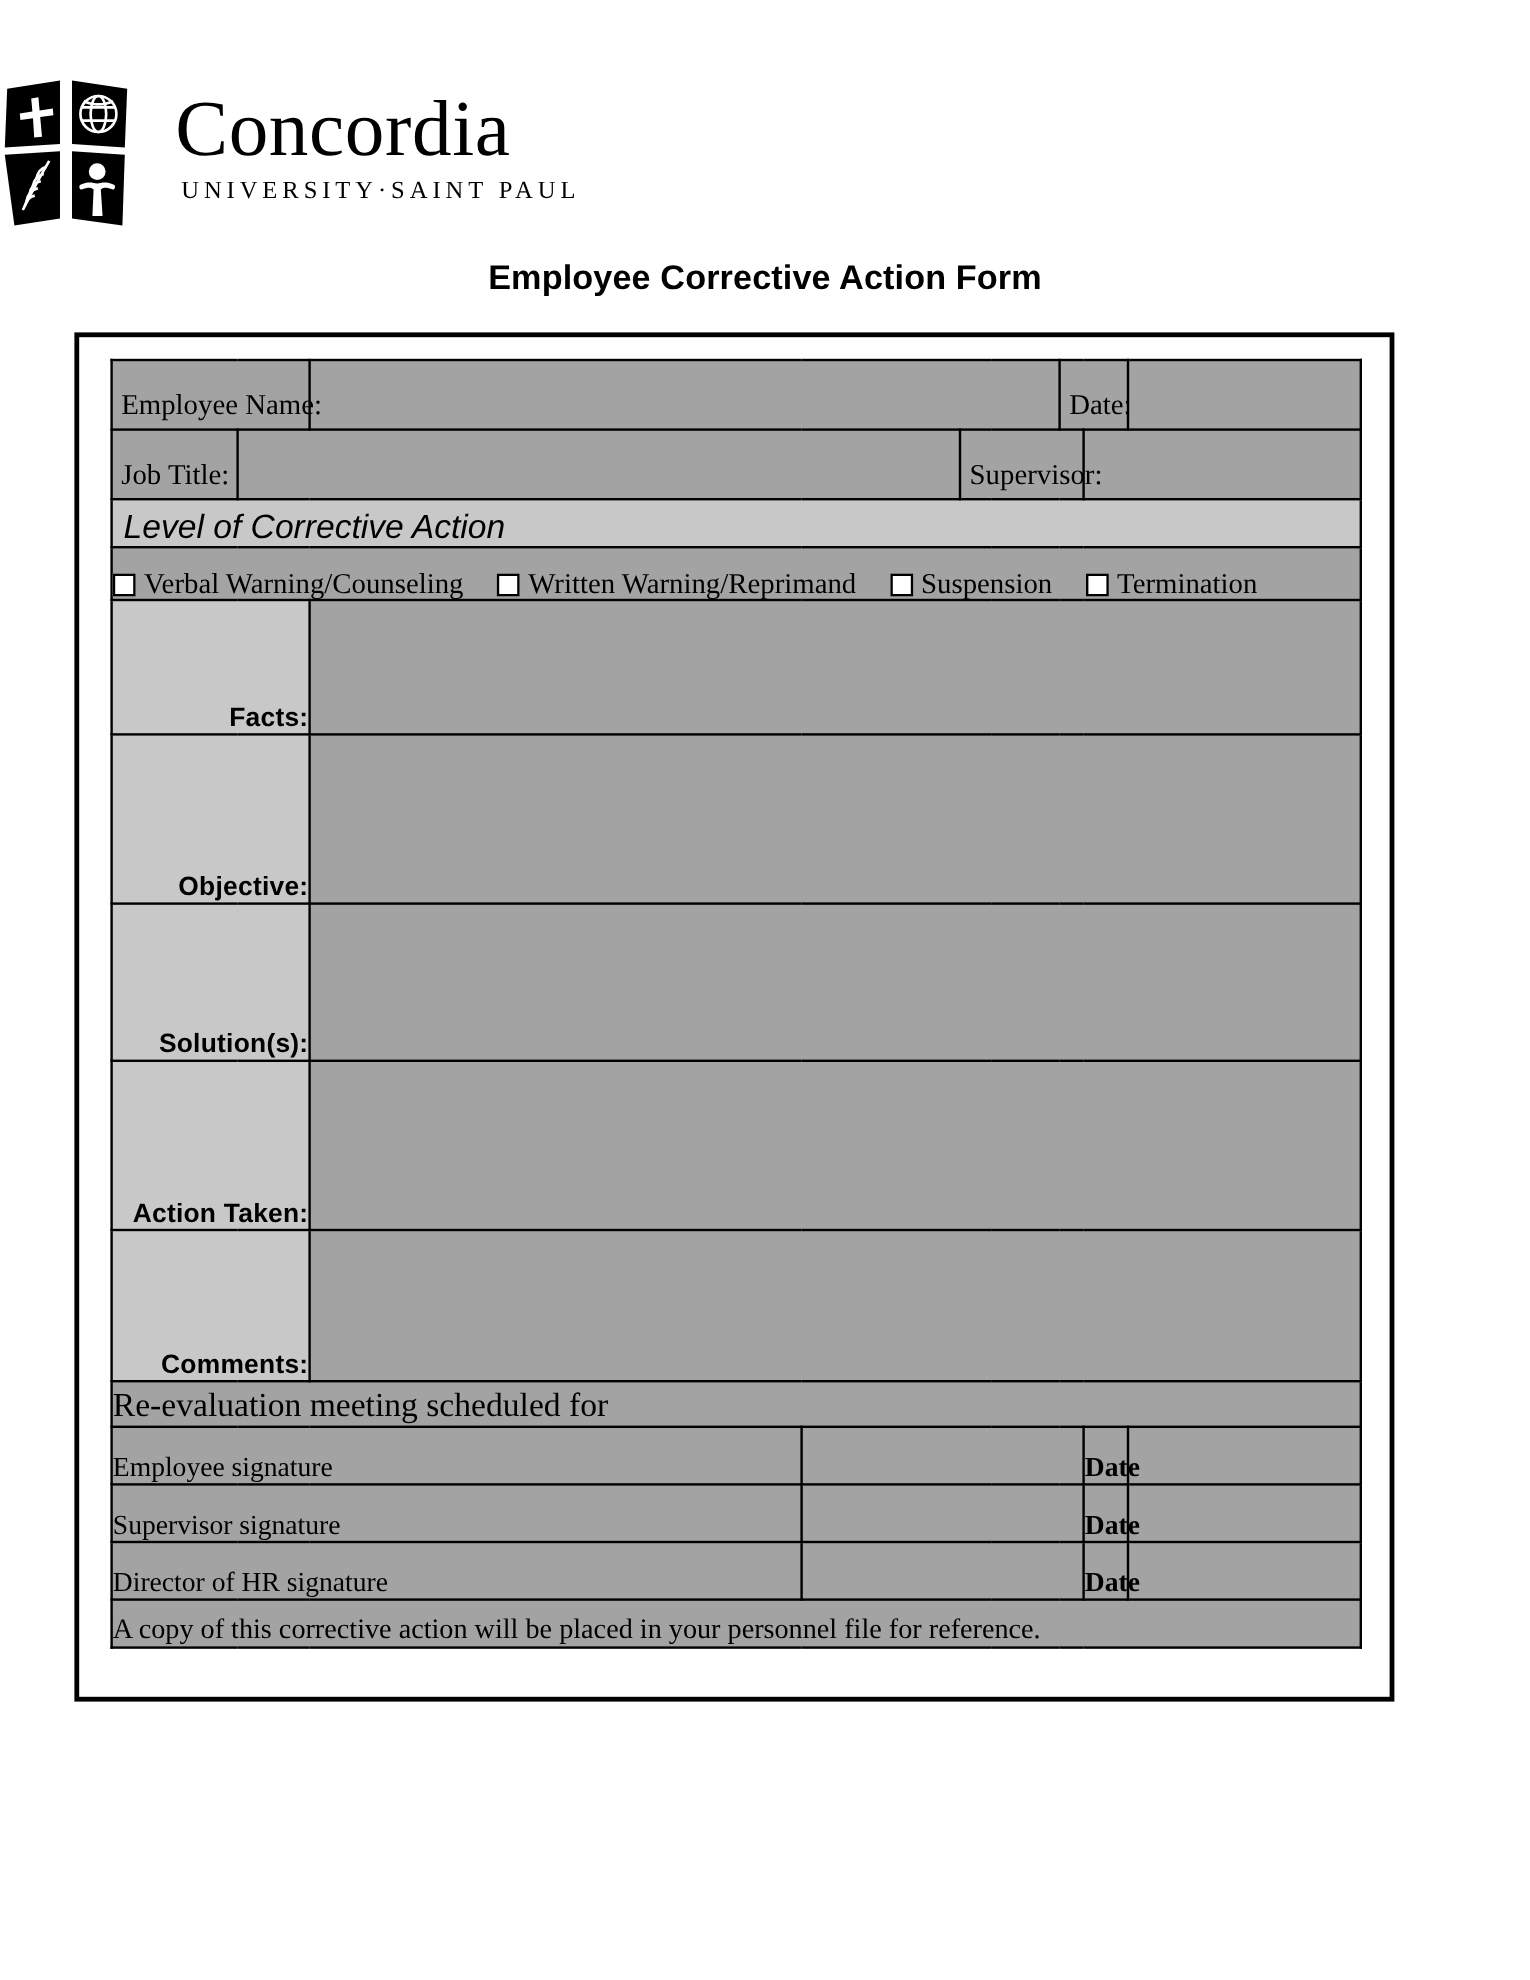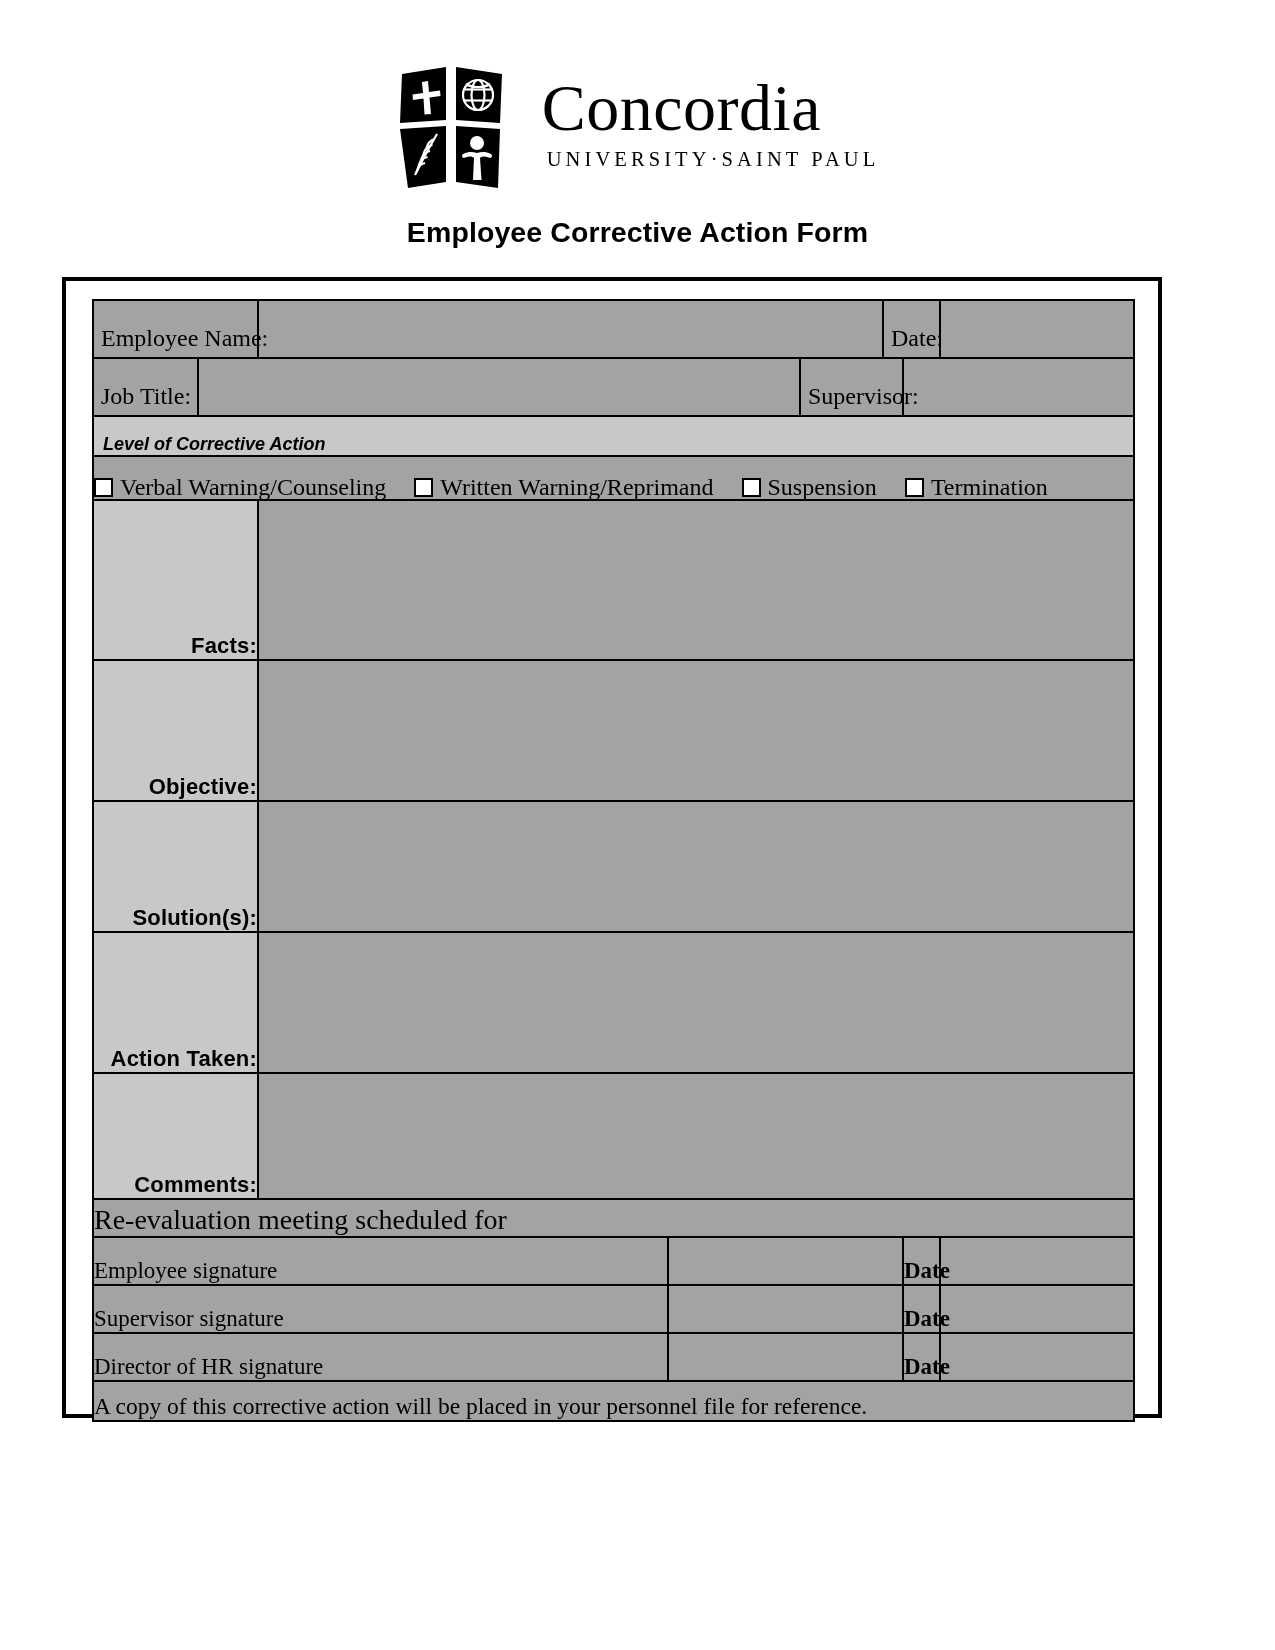--- a/index.html
+++ b/index.html
@@ -20,21 +20,20 @@
   
   .header {
     position: absolute;
     left: 0;
     top: 0;
     width: 1275px;
   }
   .logo-block {
     display: flex;
     align-items: center;
-    justify-content: center;
     padding-top: 62px;
     gap: 34px;
   }
   .logo-mark {
     width: 112px;
     height: 128px;
     flex: none;
   }
   .logo-words {
     display: block;
@@ -100,39 +99,39 @@
     font-size: 24px;
     line-height: 1.05;
     white-space: nowrap;
   }
 
   
   .r-name   { height: 58px; }
   .r-job    { height: 58px; }
   .r-level  { height: 40px; }
   .r-check  { height: 44px; }
-  .r-big-a  { height: 160px; }
+  .r-big-a  { height: 112px; }
   .r-big-b  { height: 141px; }
   .r-big-c  { height: 131px; }
   .r-big-d  { height: 141px; }
   .r-big-e  { height: 126px; }
   .r-reeval { height: 38px; }
   .r-sig    { height: 48px; }
   .r-foot   { height: 40px; }
 
   
   .band {
     background: #c8c8c8 !important;
     vertical-align: middle;
   }
   .band-label {
     font-family: "Liberation Sans", sans-serif;
-    font-weight: bold;
+    font-weight: normal;
     font-style: italic;
-    font-size: 18px;
+    font-size: 28px;
     padding-left: 9px;
   }
 
   
   .check-row-cell {
     vertical-align: middle;
     padding: 0 0 0 10px;
   }
   .check-list {
     display: flex;

